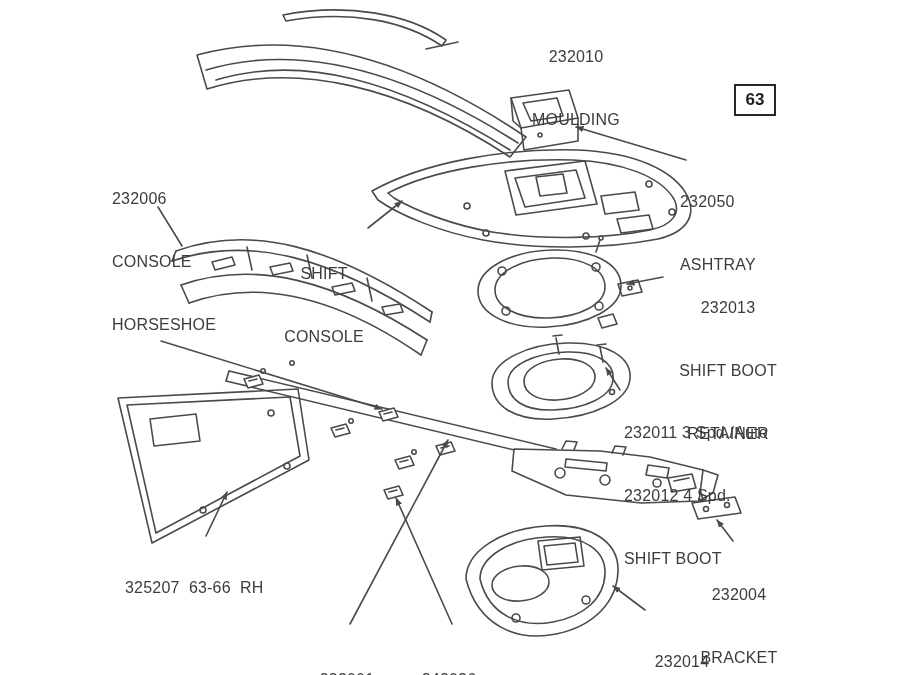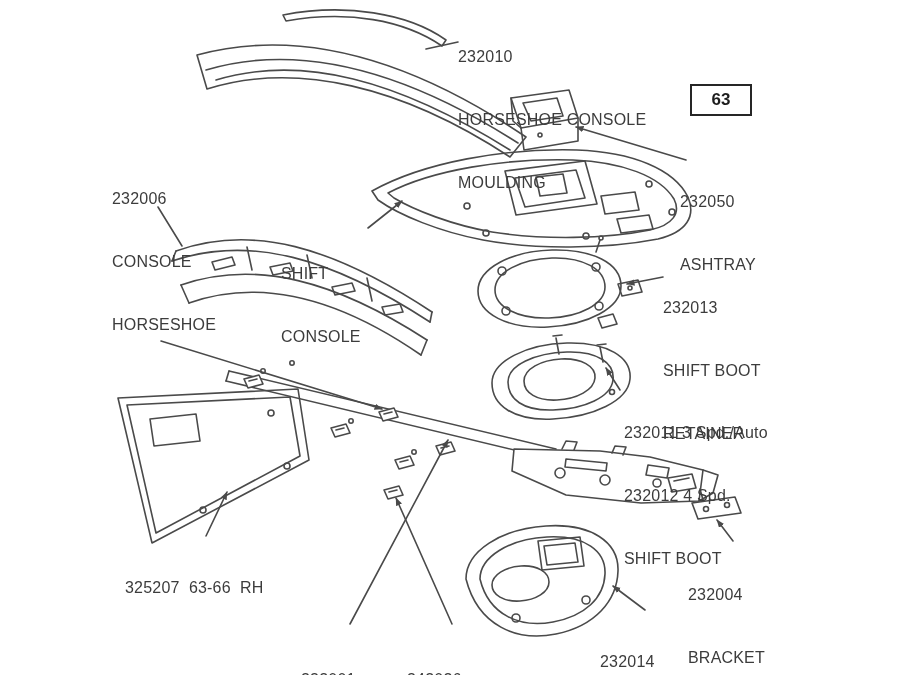--- a/index.html
+++ b/index.html
@@ -1,23 +1,23 @@
 <!DOCTYPE html>
 <html><head>
 <meta charset="utf-8">
 <style>
   *{margin:0;padding:0;box-sizing:border-box}
   html,body{background:#ffffff}
   body{width:900px;height:675px;font-family:"Liberation Sans",sans-serif}
   .stage{position:relative;width:900px;height:675px;background:#ffffff;overflow:hidden}
   svg.art{position:absolute;left:0;top:0;display:block}
   .label{position:absolute;color:#3c3c3c;font-size:16px;line-height:21px;letter-spacing:.2px;white-space:pre}
-  .label.center{}
+  .label.center{text-align:center}
   .label.right{text-align:left}
-  .page-badge{position:absolute;left:690px;top:84px;width:62px;height:32px;border:2.5px solid #262626;
+  .page-badge{position:absolute;left:734px;top:84px;width:42px;height:32px;border:2.5px solid #262626;
     display:flex;align-items:center;justify-content:center;font-size:17px;font-weight:bold;color:#1d1d1d}
 </style>
 </head>
 <body>
 
 <div class="stage">
 
   <svg class="art" width="900" height="675" viewBox="0 0 900 675">
     <defs>
       <marker id="arrow" markerWidth="10" markerHeight="8" refX="7.5" refY="3.2" orient="auto" markerUnits="userSpaceOnUse">
@@ -179,21 +179,20 @@
         <path d="M452,624 L396,498" marker-end="url(#arrow)"></path>
         <path d="M645,610 L613,586" marker-end="url(#arrow)"></path>
       </g>
     </g>
   </svg>
 
   <div class="page-badge">63</div>
 
   <div class="label center" style="left:458px;top:4px;width:236px">
     <div>232010</div>
-    <div>HORSESHOE CONSOLE</div>
     <div>MOULDING</div>
   </div>
 
   <div class="label right" style="left:680px;top:149px;width:102px">
     <div>232050</div>
     <div>ASHTRAY</div>
   </div>
 
   <div class="label" style="left:112px;top:146px">
     <div>232006</div>

